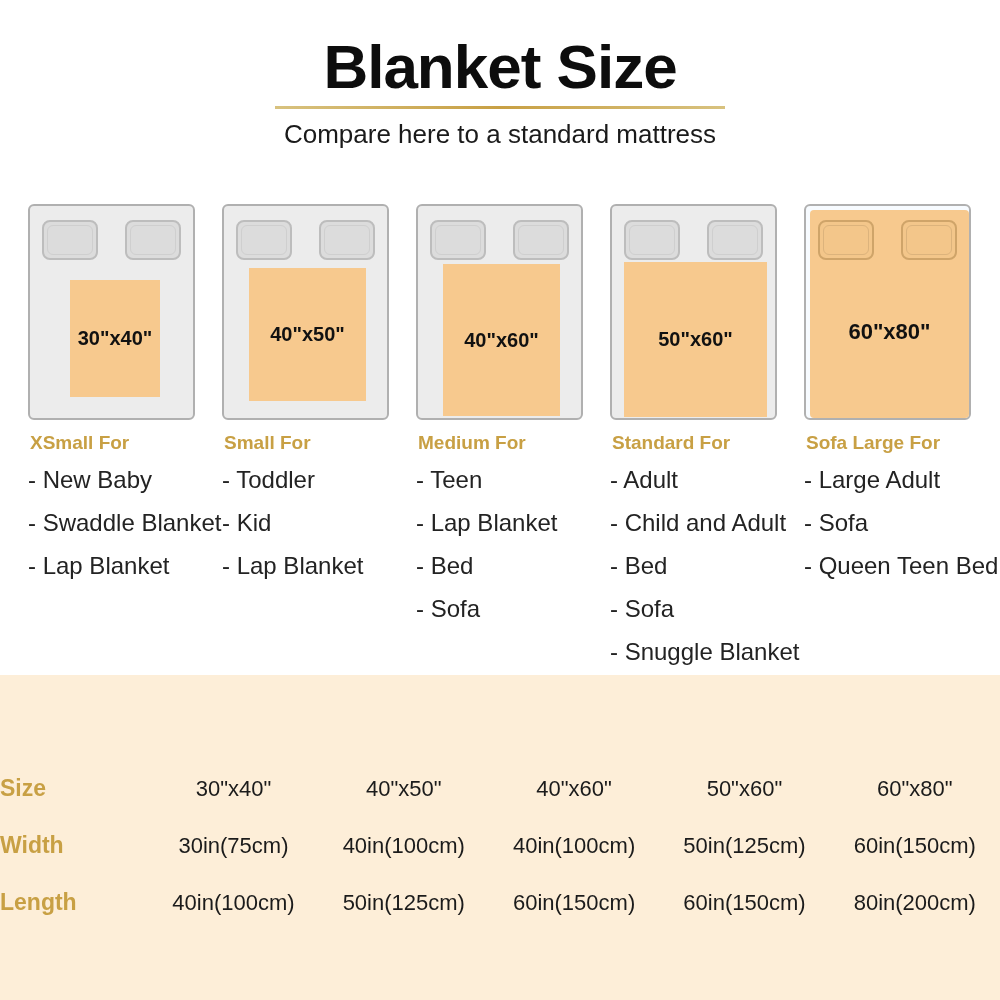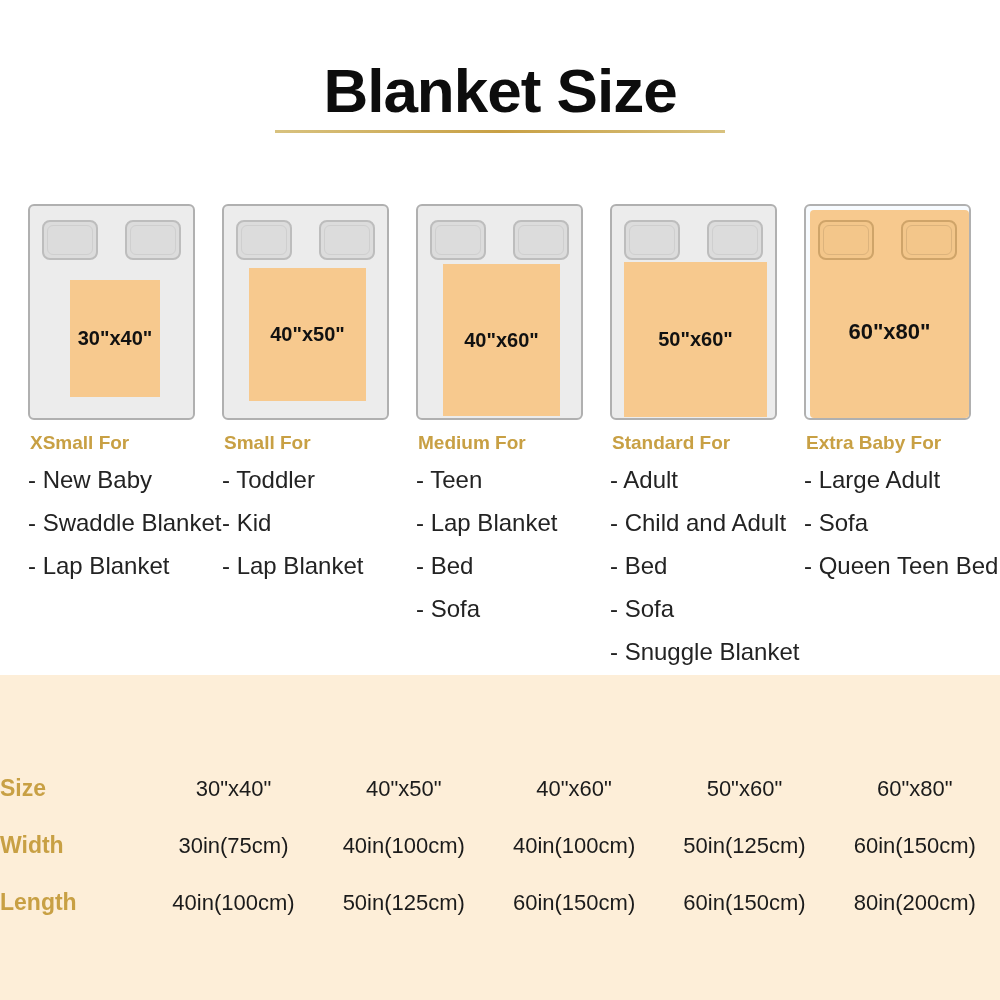--- a/index.html
+++ b/index.html
@@ -18,21 +18,21 @@
 
   
   .header {
     position: absolute;
     top: 0; left: 0;
     width: 1000px;
     text-align: center;
   }
   .title {
     margin: 0;
-    padding-top: 60px;
+    padding-top: 36px;
     font-size: 62px;
     font-weight: bold;
     letter-spacing: -1px;
     color: #0d0d0d;
     line-height: 1.0;
   }
   .title-underline {
     width: 450px;
     height: 3px;
     margin: 8px auto 0 auto;
@@ -199,20 +199,21 @@
     color: #c8a044;
   }
   .size-table td { width: 170px; }
 </style>
 </head>
 <body>
 
 <div class="header">
   <h1 class="title">Blanket Size</h1>
   <div class="title-underline"></div>
+  <p class="subtitle">Compare here to a standard mattress</p>
 </div>
 
 <div class="beds-row" id="beds-row">
     <div class="bed-cell">
       <div class="mattress">
         <div class="blanket" style="top: 74px; left: 40px; width: 90px; height: 117px;">
           <span class="blanket-label">30"x40"</span>
         </div>
         <div class="pillow left"></div>
         <div class="pillow right"></div>
@@ -286,21 +287,21 @@
       <div class="cat-title">Standard For</div>
       <ul class="cat-list">
         <li>- Adult</li>
         <li>- Child and Adult</li>
         <li>- Bed</li>
         <li>- Sofa</li>
         <li>- Snuggle Blanket</li>
       </ul>
     </div>
     <div class="cat-col">
-      <div class="cat-title">Extra Baby For</div>
+      <div class="cat-title">Sofa Large For</div>
       <ul class="cat-list">
         <li>- Large Adult</li>
         <li>- Sofa</li>
         <li>- Queen Teen Bed</li>
       </ul>
     </div>
   </div>
 
 <div class="table-band">
   <table class="size-table">

